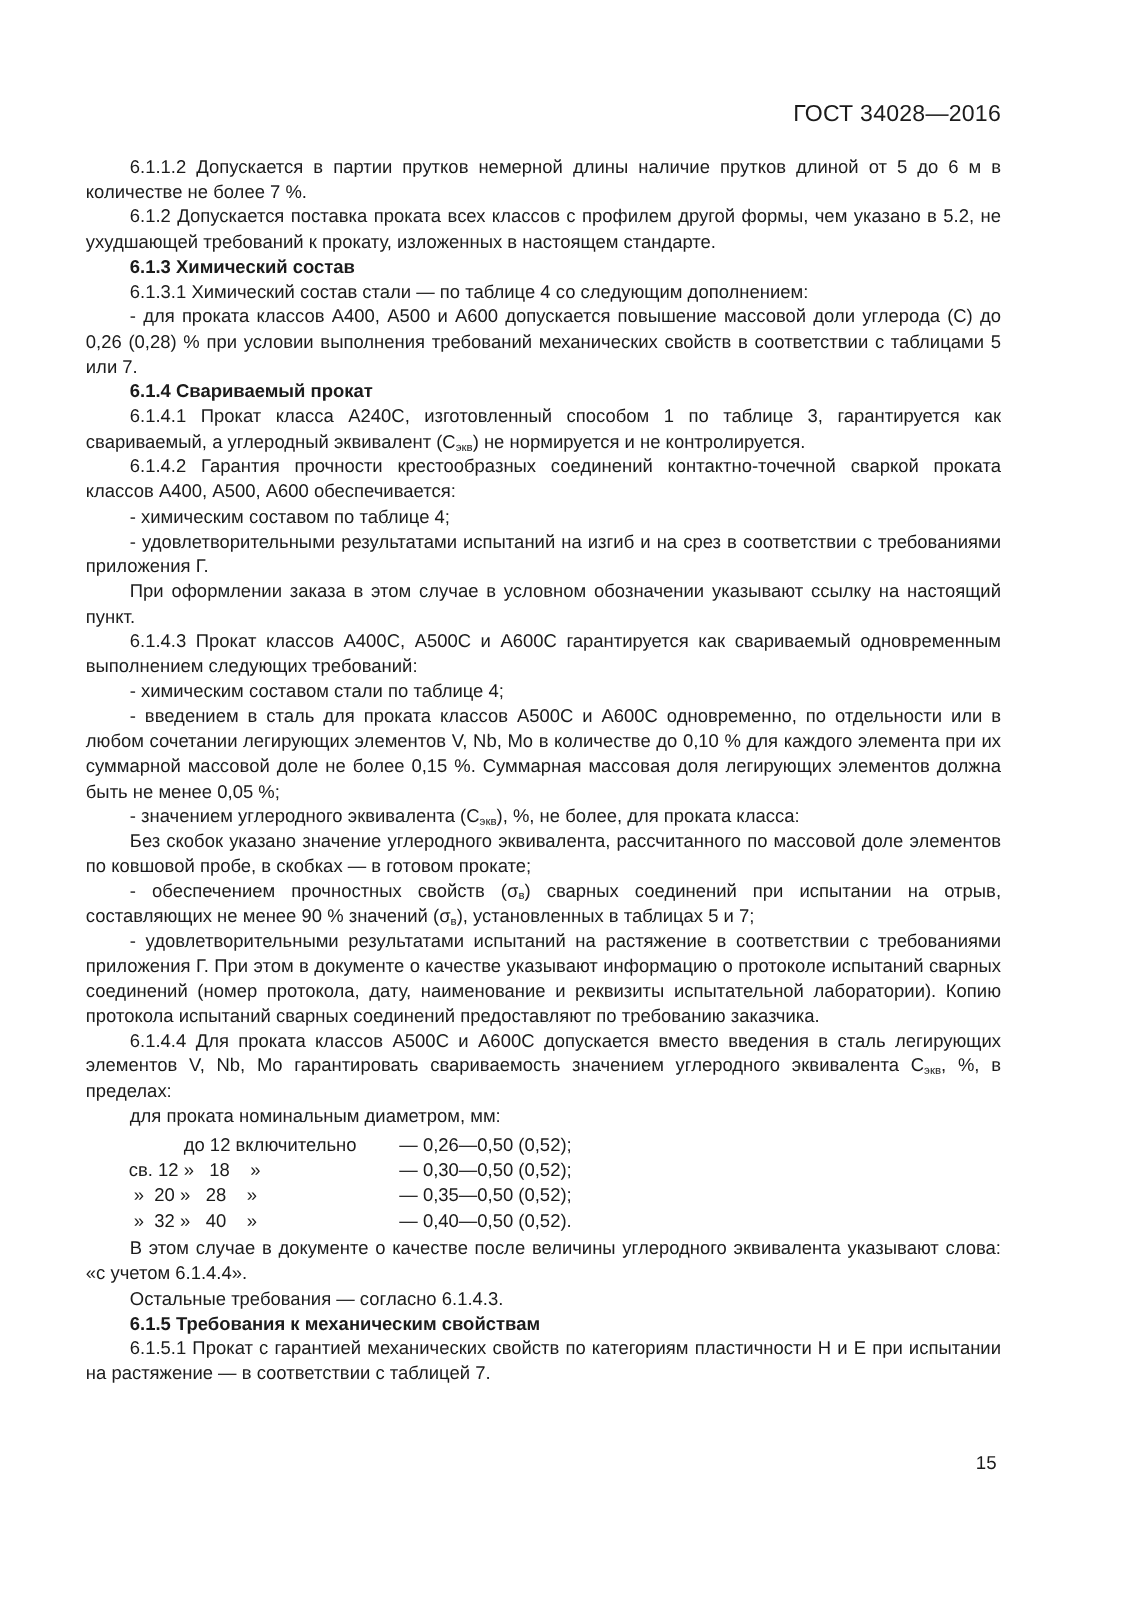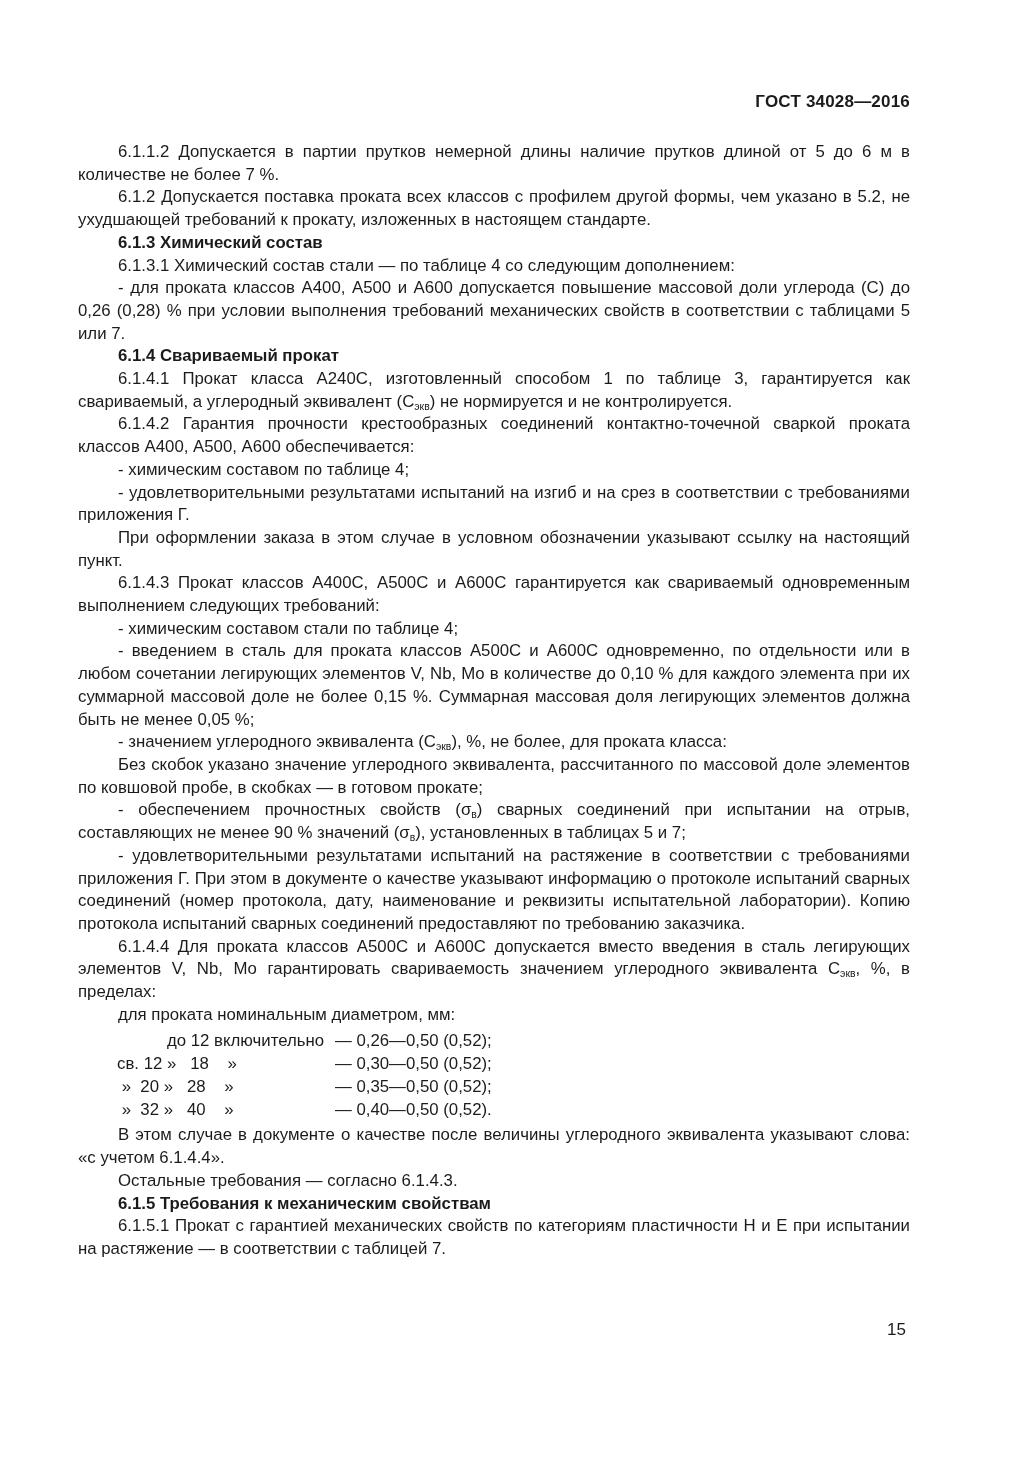--- a/index.html
+++ b/index.html
@@ -10,22 +10,22 @@
     margin: 0 auto;
     background: #ffffff;
     color: #1b1b1b;
     font-family: "Liberation Sans", sans-serif;
     overflow: hidden;
   }
   .running-header {
     position: absolute;
     top: 92px;
     right: 123px;
-    font-size: 17px;
-    font-weight: bold;
+    font-size: 21px;
+    font-weight: normal;
     letter-spacing: 0.2px;
   }
   .doc-body {
     position: absolute;
     top: 141px;
     left: 78px;
     width: 832px;
     font-size: 16.8px;
     line-height: 22.7px;
     text-align: justify;
@@ -43,20 +43,21 @@
     line-height: 0;
     vertical-align: -0.25em;
   }
   .dlist {
     margin: 3px 0 3px 39px;
     text-align: left;
   }
   .dl-row {
     display: flex;
     line-height: 23px;
+    gap: 28px;
   }
   .dl-left {
     flex: none;
     width: 218px;
     white-space: pre;
   }
   .dl-left.first {
     width: 168px;
     padding-left: 50px;
   }

